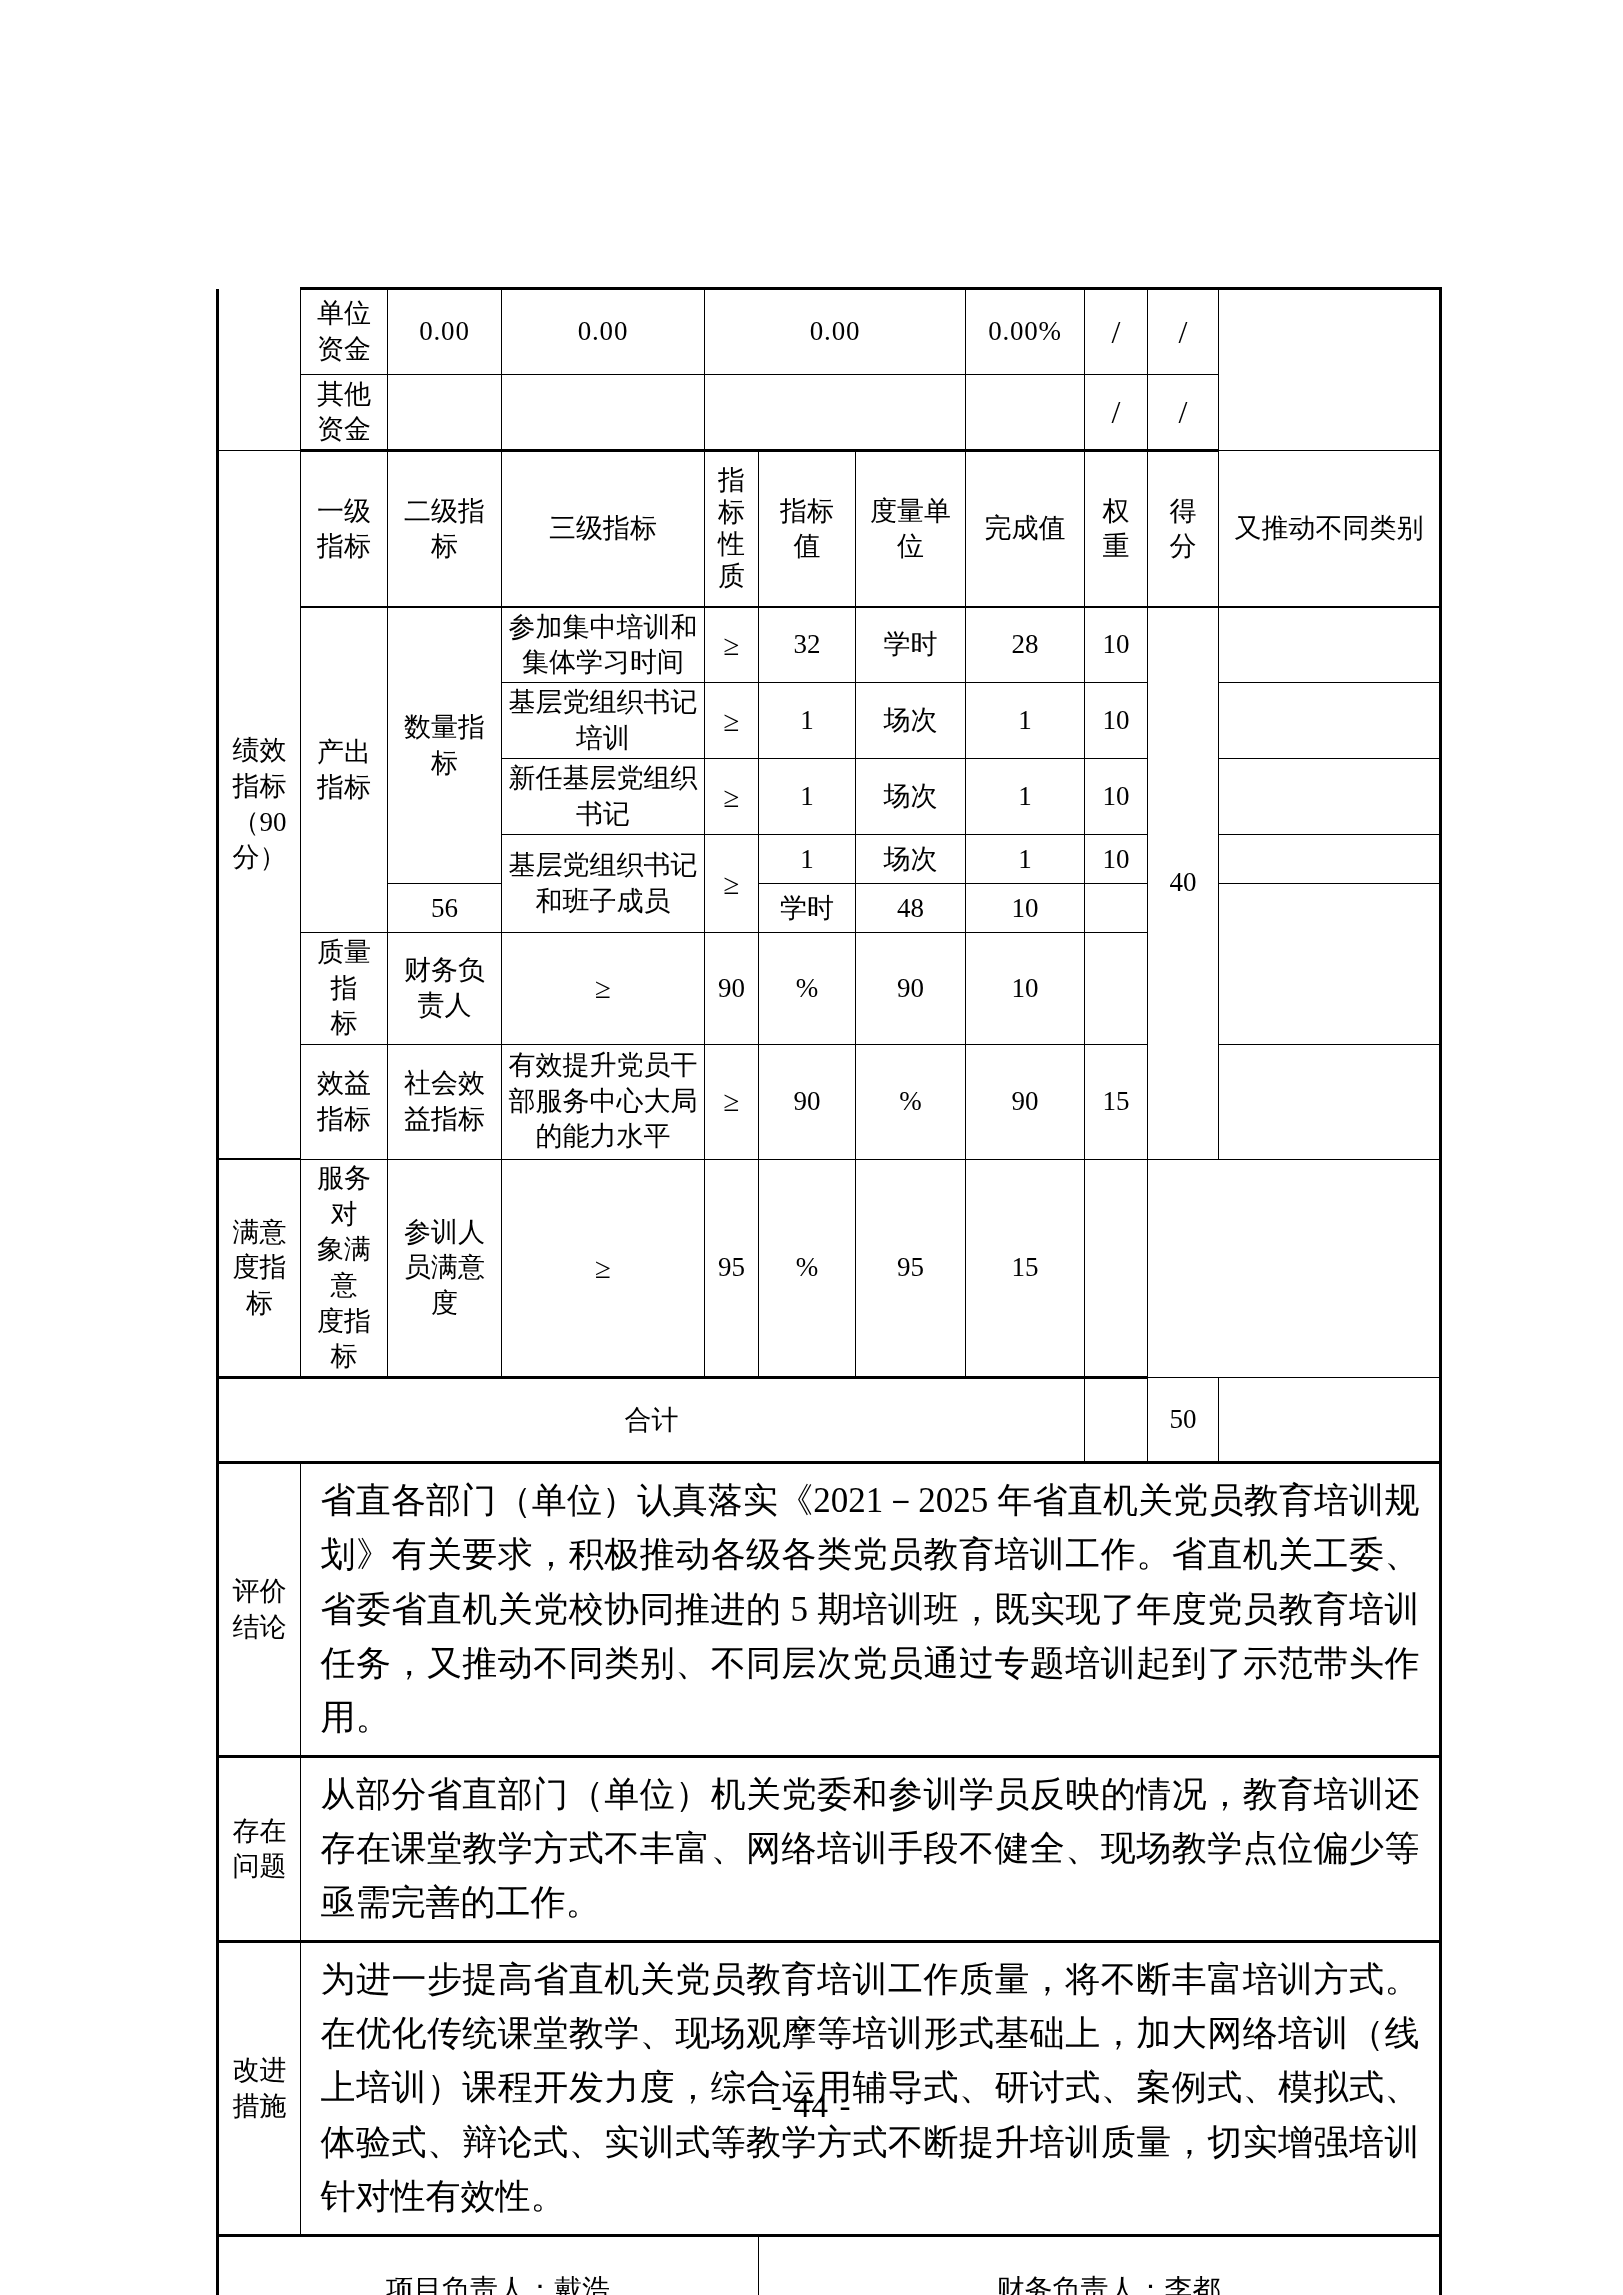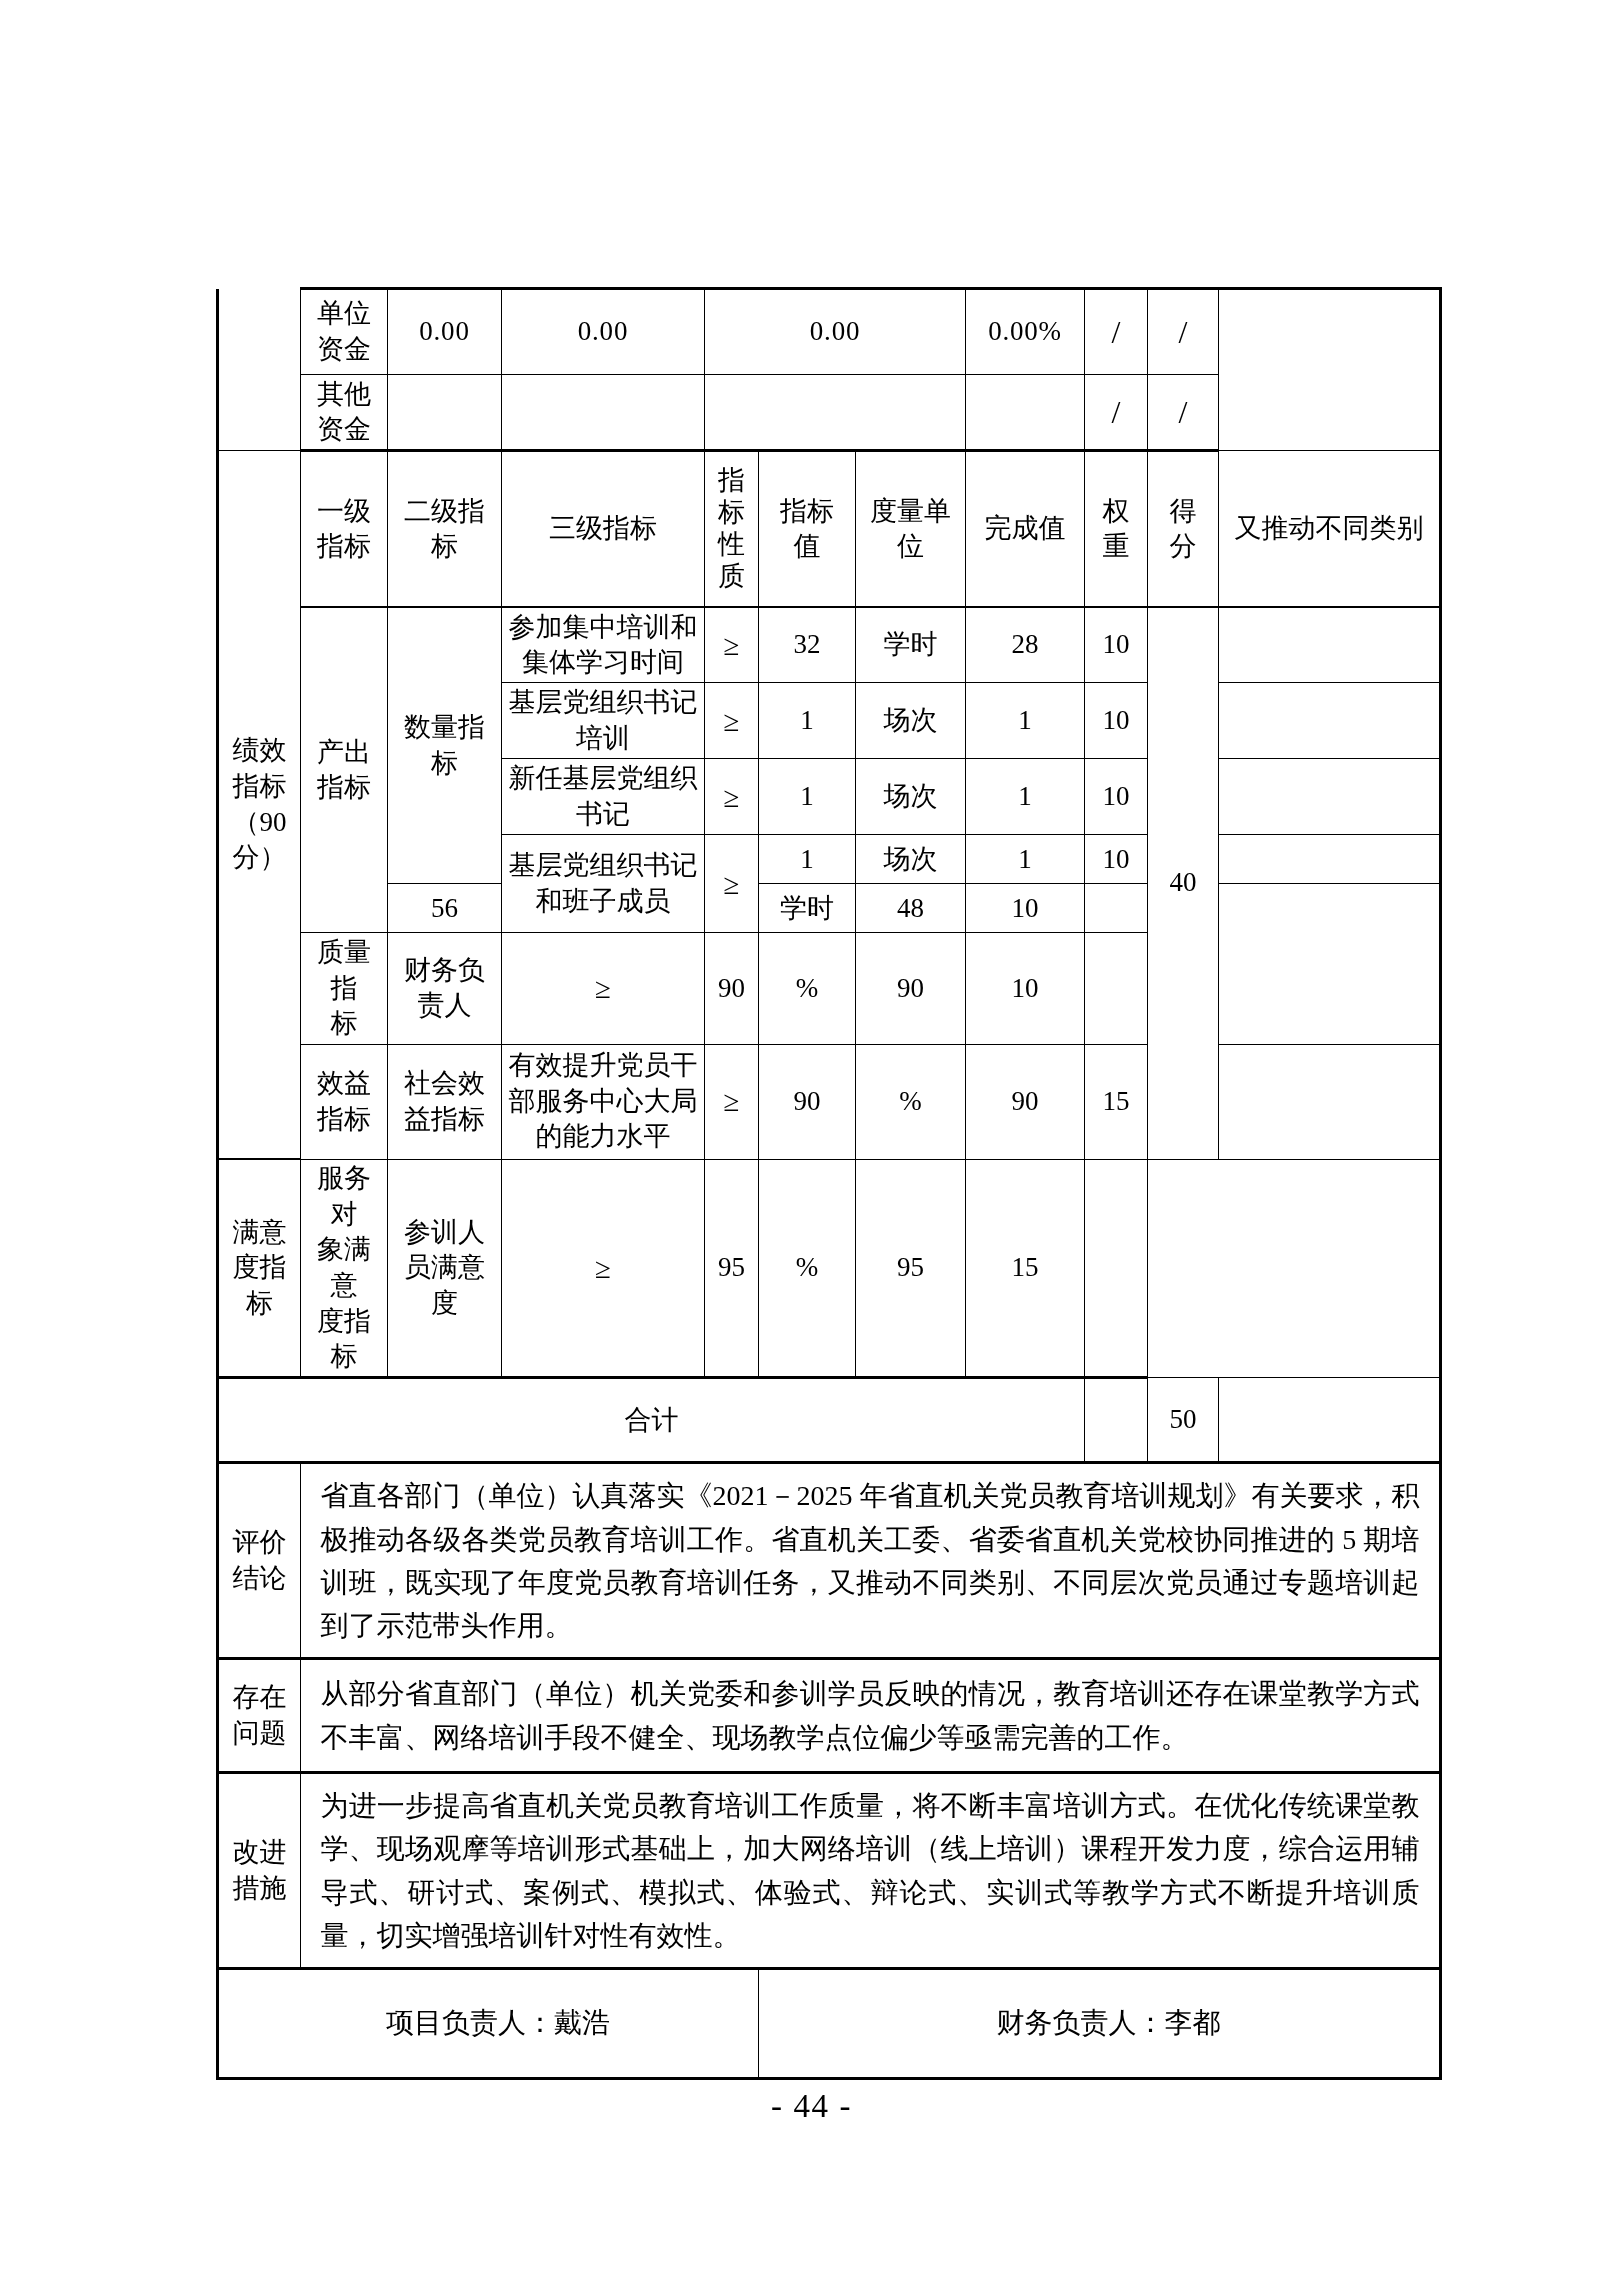--- a/index.html
+++ b/index.html
@@ -35,21 +35,21 @@
   tr.bb4 > td { border-bottom-width:3.2px; }
   tr.bb3 > td { border-bottom-width:2.4px; }
 
   td.slash { font-size:32px; font-family:"Liberation Serif",serif; }
   td.num { letter-spacing:0.8px; }
   td.nature { font-size:29px; }
   td.vhead { line-height:1.18; }
 
   td.para {
     text-align:justify; text-justify:inter-character;
-    padding:9.7px 19.5px; font-size:28px; line-height:1.55;
+    padding:9.7px 19.5px; font-size:35px; line-height:1.55;
     white-space:normal;
   }
   td.leader { text-align:center; padding-left:24px; font-size:28px; }
 
   .pageno {
     position:absolute; left:0; right:0; top:2088px;
     text-align:center; font-size:33px; font-weight:normal;
     letter-spacing:1.6px;
   }
 </style>

